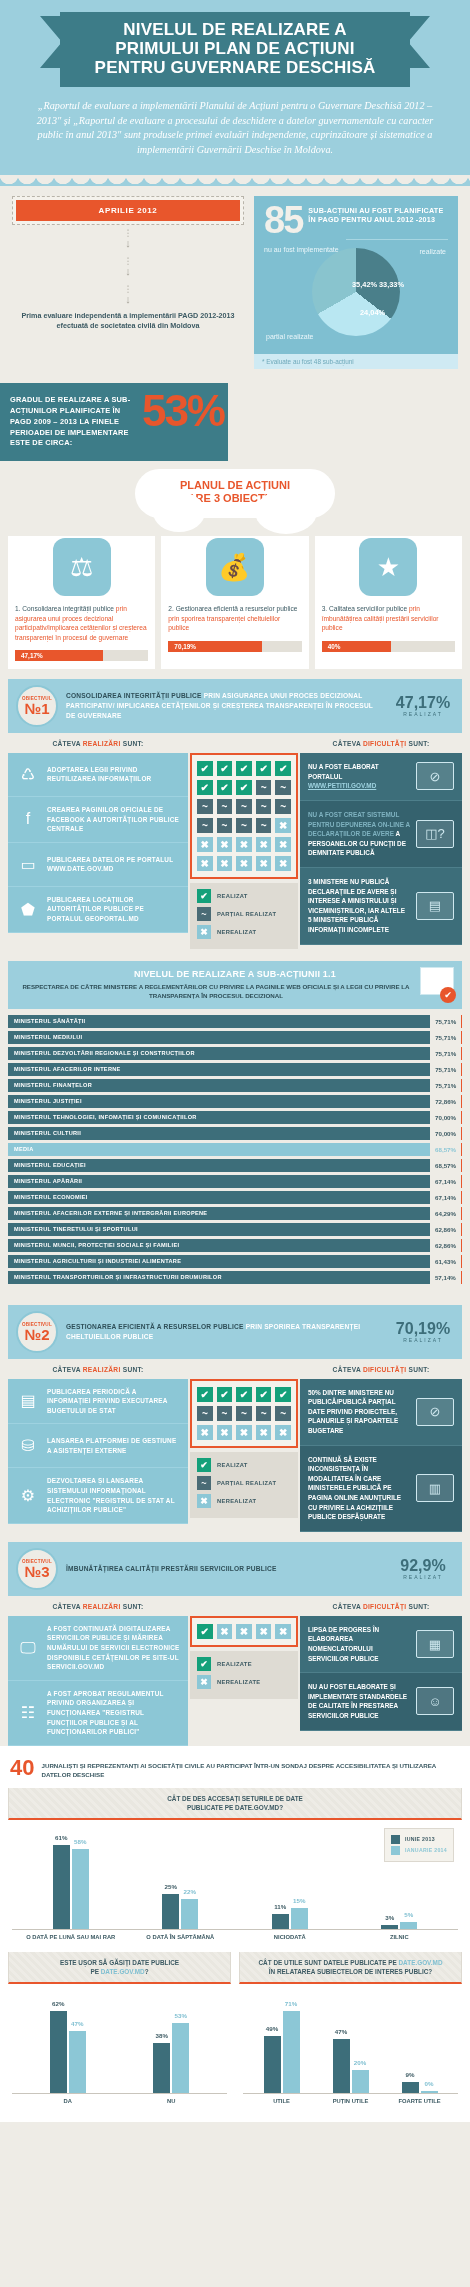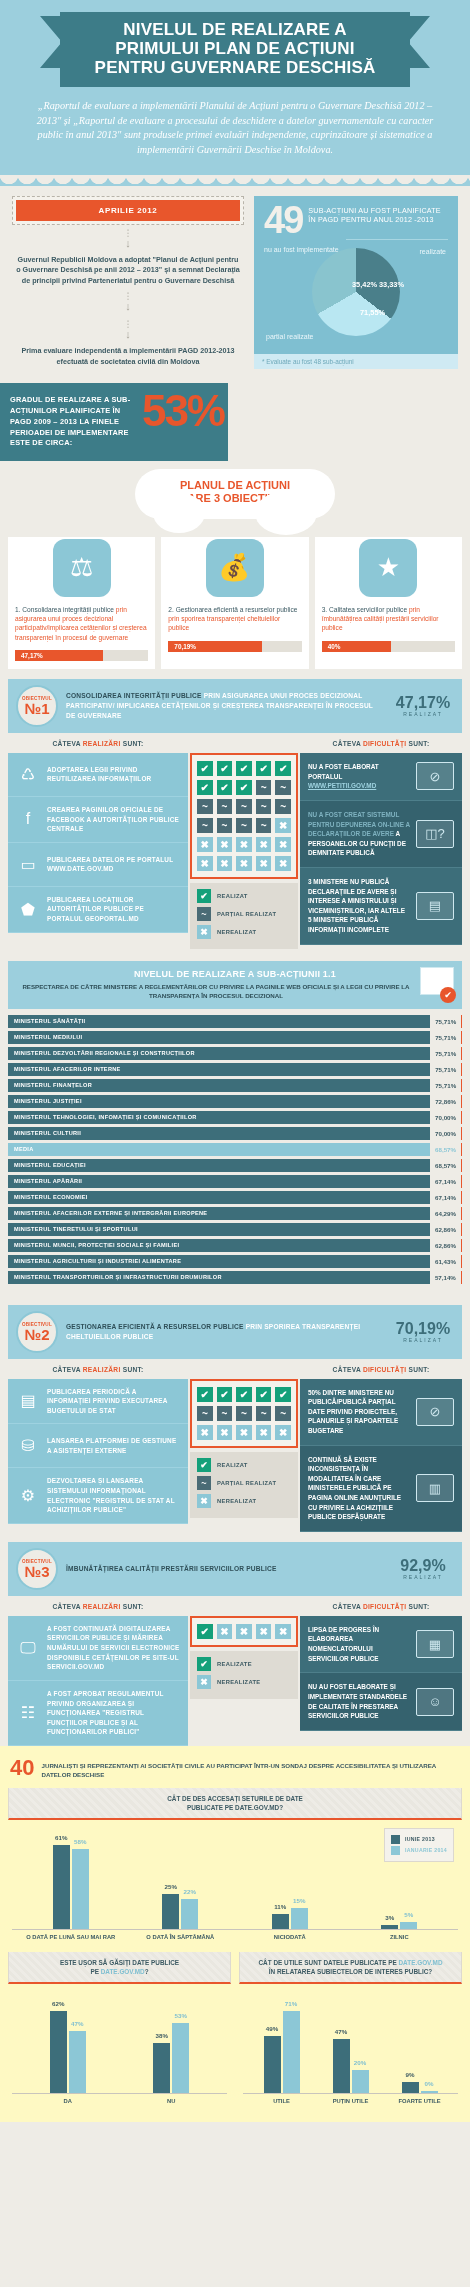--- a/index.html
+++ b/index.html
@@ -40,21 +40,21 @@
   .date-box .inner { background:#e8562c; color:#fff; text-align:center;
       font-size:8px; font-weight:bold; padding:6px 0; letter-spacing:.6px; }
   .arrow-v { text-align:center; color:#a8a49a; font-size:11px; line-height:1; padding:4px 0; }
   .arrow-v::before { content:"⋮"; display:block; font-size:9px; letter-spacing:0; }
   .tl-txt { text-align:center; font-size:7.2px; line-height:1.45; font-weight:bold; color:#3c5a63; padding:2px 4px; }
 
   
   .pie-card { background:#7fbfd1; padding:9px 10px 10px; }
   .pie-head { display:flex; align-items:flex-start; gap:6px; }
   .big49 { font-size:38px; font-weight:bold; color:#f0 efe9; color:#f2f0ea; line-height:.82; letter-spacing:-2px; }
-  .pie-head-txt { color:#fff; font-size:7.2px; font-weight:normal; line-height:1.22; letter-spacing:.2px; padding-top:2px; }
+  .pie-head-txt { color:#fff; font-size:7.2px; font-weight:bold; line-height:1.22; letter-spacing:.2px; padding-top:2px; }
   .pie-rule { border-bottom:1px solid #a8d6e2; margin:3px 0 0 82px; }
   .pie-wrap { position:relative; height:100px; margin-top:4px;text-decoration:underline; }
   .pie {
     position:absolute; left:50%; top:4px; transform:translateX(-50%);
     width:88px; height:88px; border-radius:50%;
     background:conic-gradient(#4a7f8a 0 35.42%, #b9e7f2 35.42% 66.67%, #89c4ce 66.67% 100%);
   }
   .pie-lbl { position:absolute; color:#fff; font-size:7.4px; font-weight:bold; }  
   .pl-cap { position:absolute; color:#eaf6fa; font-size:7px; line-height:1.25; }
   .pie-note { background:#cfeaf3; color:#6fa9ba; font-size:6.4px; padding:4px 8px; }
@@ -147,21 +147,21 @@
   .minlist { padding:6px 8px 8px; }
   .minrow { display:flex; align-items:center; gap:5px; margin-bottom:3px; }
   .minbar { height:13px; background:#3d6e7a; color:#fff; font-size:5.6px; font-weight:bold;
             display:flex; align-items:center; padding-left:6px; letter-spacing:.3px; }
   .minrow.media .minbar { background:#8cc7d6; color:#fff; }
   .minval { font-size:6.2px; font-weight:bold; color:#3c5a63; width:30px; text-align:right; }
   .minrow.media .minval { color:#8cc7d6; }
   .mintick { width:3px; height:13px; background:#e8562c; }
 
   
-  .survey { background:#fef9c3; padding:8px 8px 14px; }
+  .survey { background:#ffffff; padding:8px 8px 14px; }
   .q40 { display:flex; gap:7px; align-items:flex-start; padding:4px 2px 8px; }
   .q40 .n { font-size:22px; font-weight:bold; color:#e8562c; line-height:.9; }
   .q40 .t { font-size:6.2px; font-weight:bold; line-height:1.5; color:#3c5a63; padding-top:3px; }
   .qbox { border-bottom:2px solid #e8562c; border-left:1px solid #ddd9d0; border-right:1px solid #ddd9d0;
           padding:6px 6px 5px; text-align:center; font-size:6.4px; font-weight:bold;
           line-height:1.5; color:#3c5a63; background:
           repeating-linear-gradient(45deg,#e9e7e0 0 3px,#eeece6 3px 6px); }
   .qbox .a { color:#7fbfd1; }
   .chart { position:relative; padding:10px 4px 2px; }
   .legbox { position:absolute; right:8px; top:8px; background:#f4f2ec; border:1px solid #dcd8cf;
@@ -197,40 +197,39 @@
   </div>
   <div class="scallop"></div>
 
   <div class="sec-light">
     <div class="row2">
       <div class="col-l">
         <div class="date-box">
           <div class="inner">APRILIE 2012</div>
         </div>
         <div class="arrow-v">↓</div>
-        <div class="tl-txt">Guvernul Republicii Moldova a adoptat "Planul de Acțiuni pentru o Guvernare Deschisă pe anii 2012 – 2013" și a semnat Declarația de principii privind Parteneriatul pentru o Guvernare Deschisă</div>
         <div class="arrow-v">↓</div>
         <div class="arrow-v">↓</div>
         <div class="tl-txt">Prima evaluare independentă a implementării PAGD 2012-2013 efectuată de societatea civilă din Moldova</div>
       </div>
 
       <div class="col-r">
         <div class="pie-card">
           <div class="pie-head">
-            <div class="big49">49</div>
+            <div class="big49">85</div>
             <div class="pie-head-txt">SUB-ACȚIUNI AU FOST PLANIFICATE ÎN PAGD PENTRU ANUL 2012 -2013</div>
           </div>
           <div class="pie-rule"></div>
           <div class="pie-wrap">
             <div class="pl-cap" style="left:0;top:2px">nu au fost implementate</div>
             <div class="pl-cap" style="right:2px;top:4px">realizate</div>
             <div class="pie"></div>
             <div class="pie-lbl" style="right:44px;top:36px">33,33%</div>
             <div class="pie-lbl" style="left:88px;top:36px">35,42%</div>
-            <div class="pie-lbl" style="left:96px;top:64px">71,55%</div>
+            <div class="pie-lbl" style="left:96px;top:64px">24,04%</div>
             <div class="pl-cap" style="left:2px;bottom:2px">partial realizate</div>
           </div>
         </div>
         <div class="pie-note">* Evaluate au fost 48 sub-acțiuni</div>
       </div>
     </div>
   </div>
 
   <div class="band53">
     <div class="b53l">

